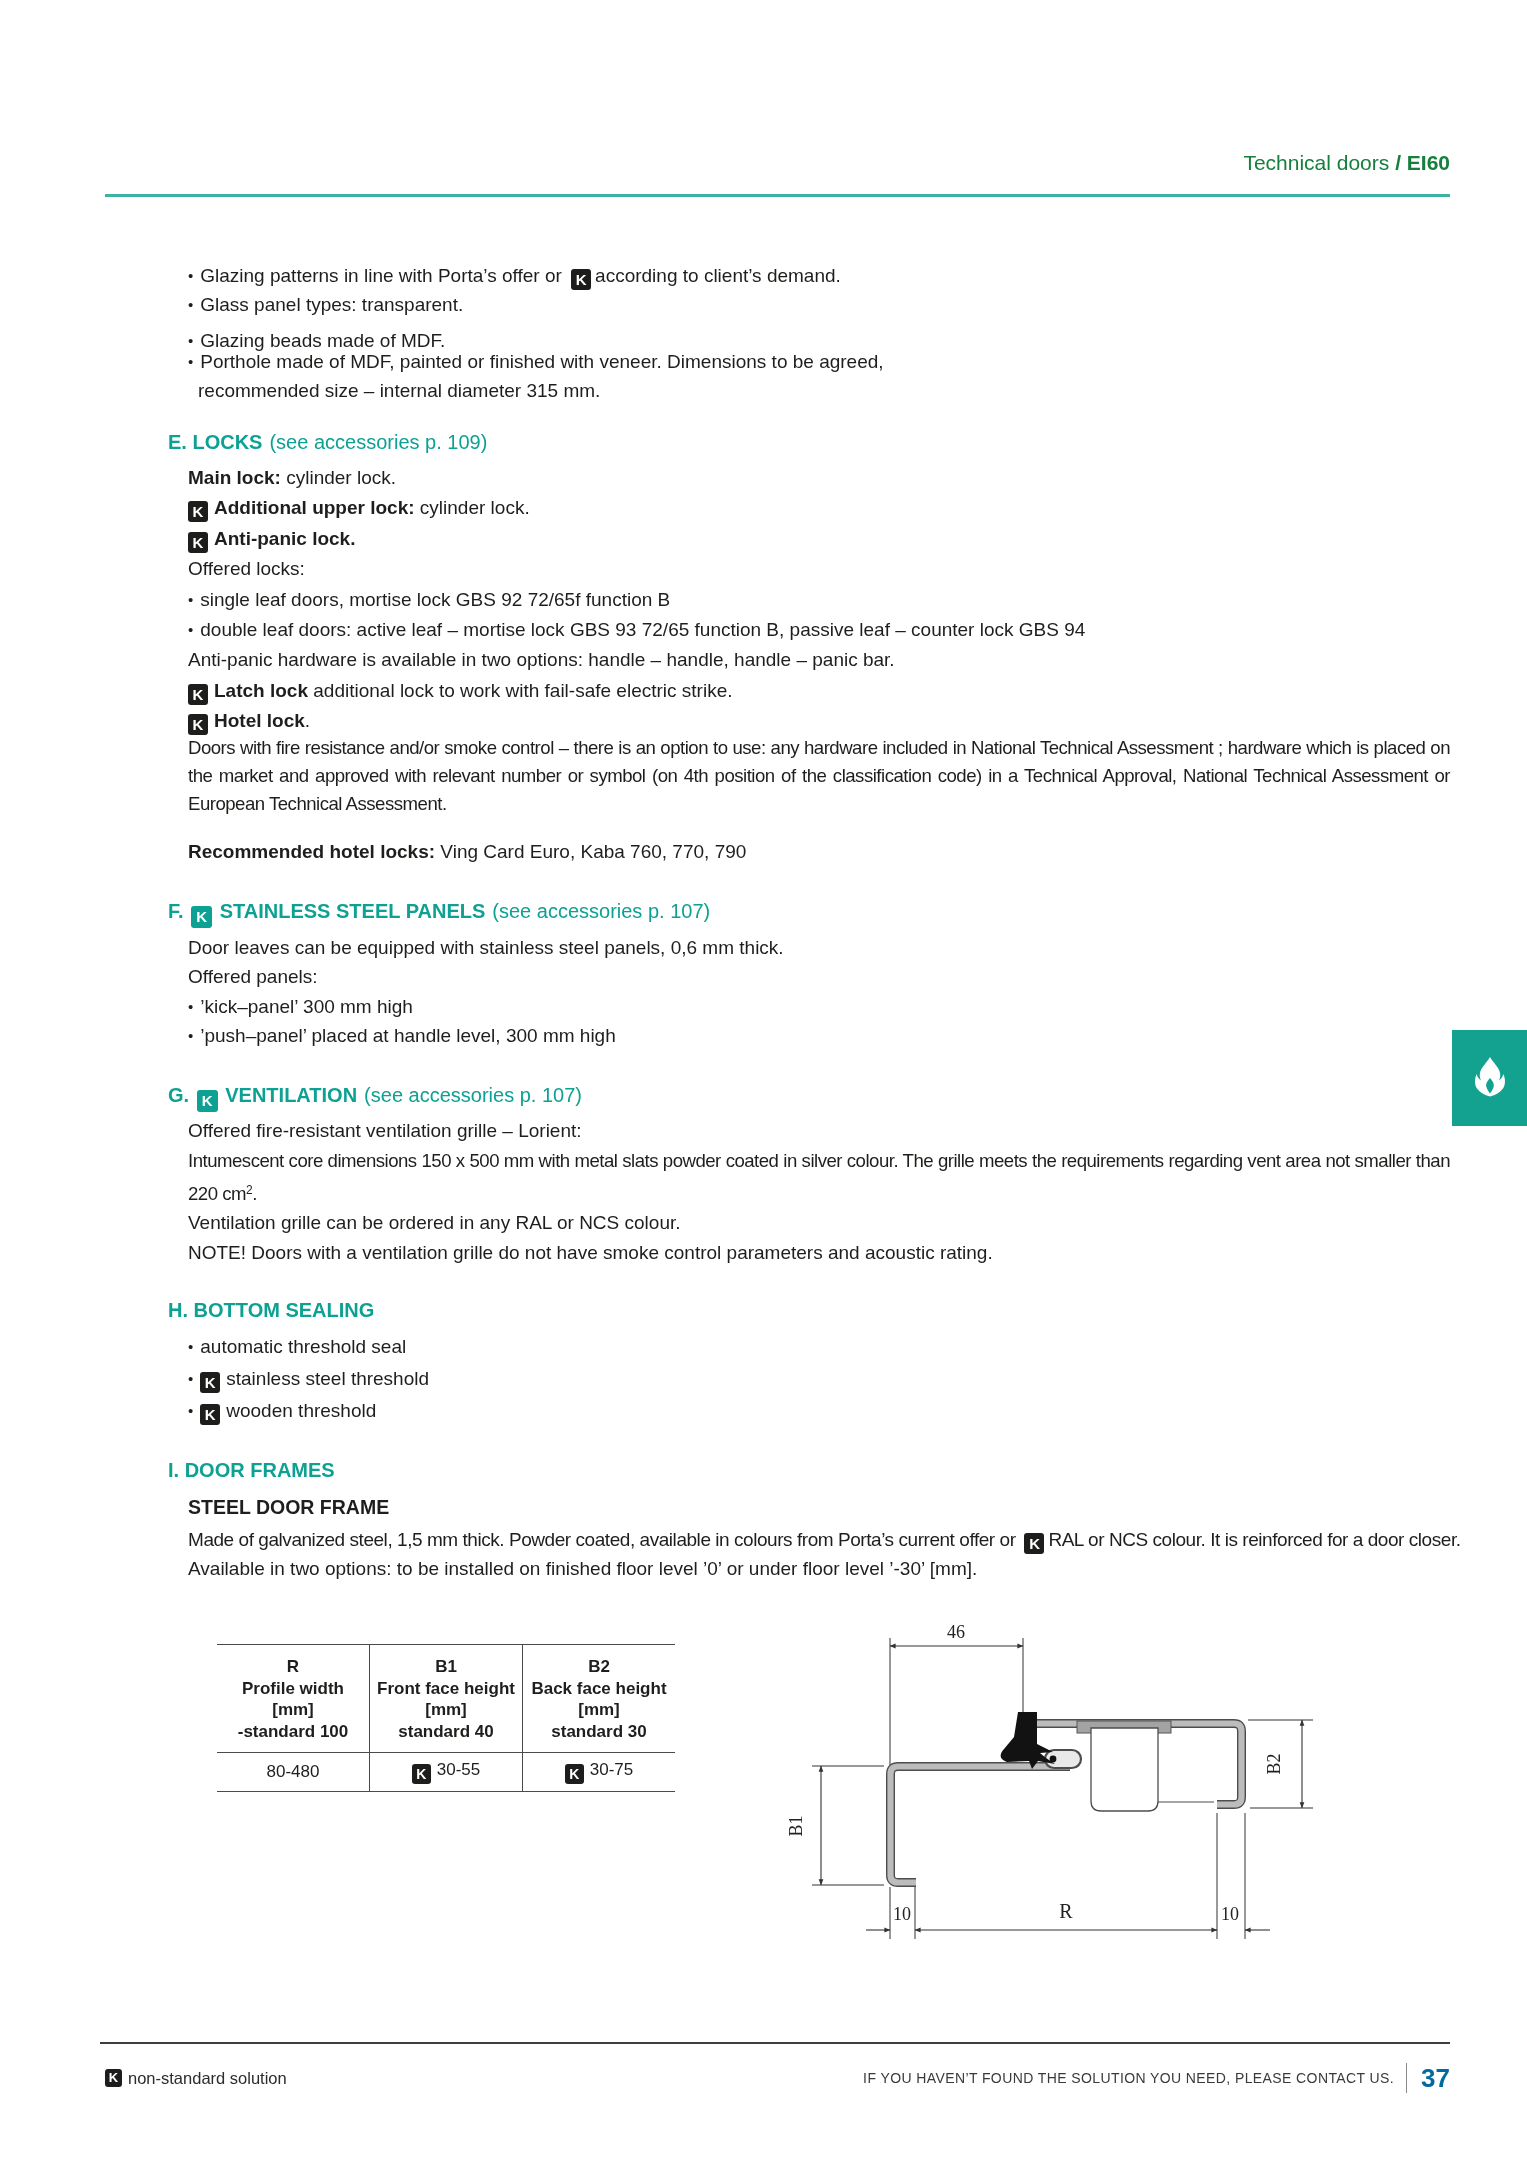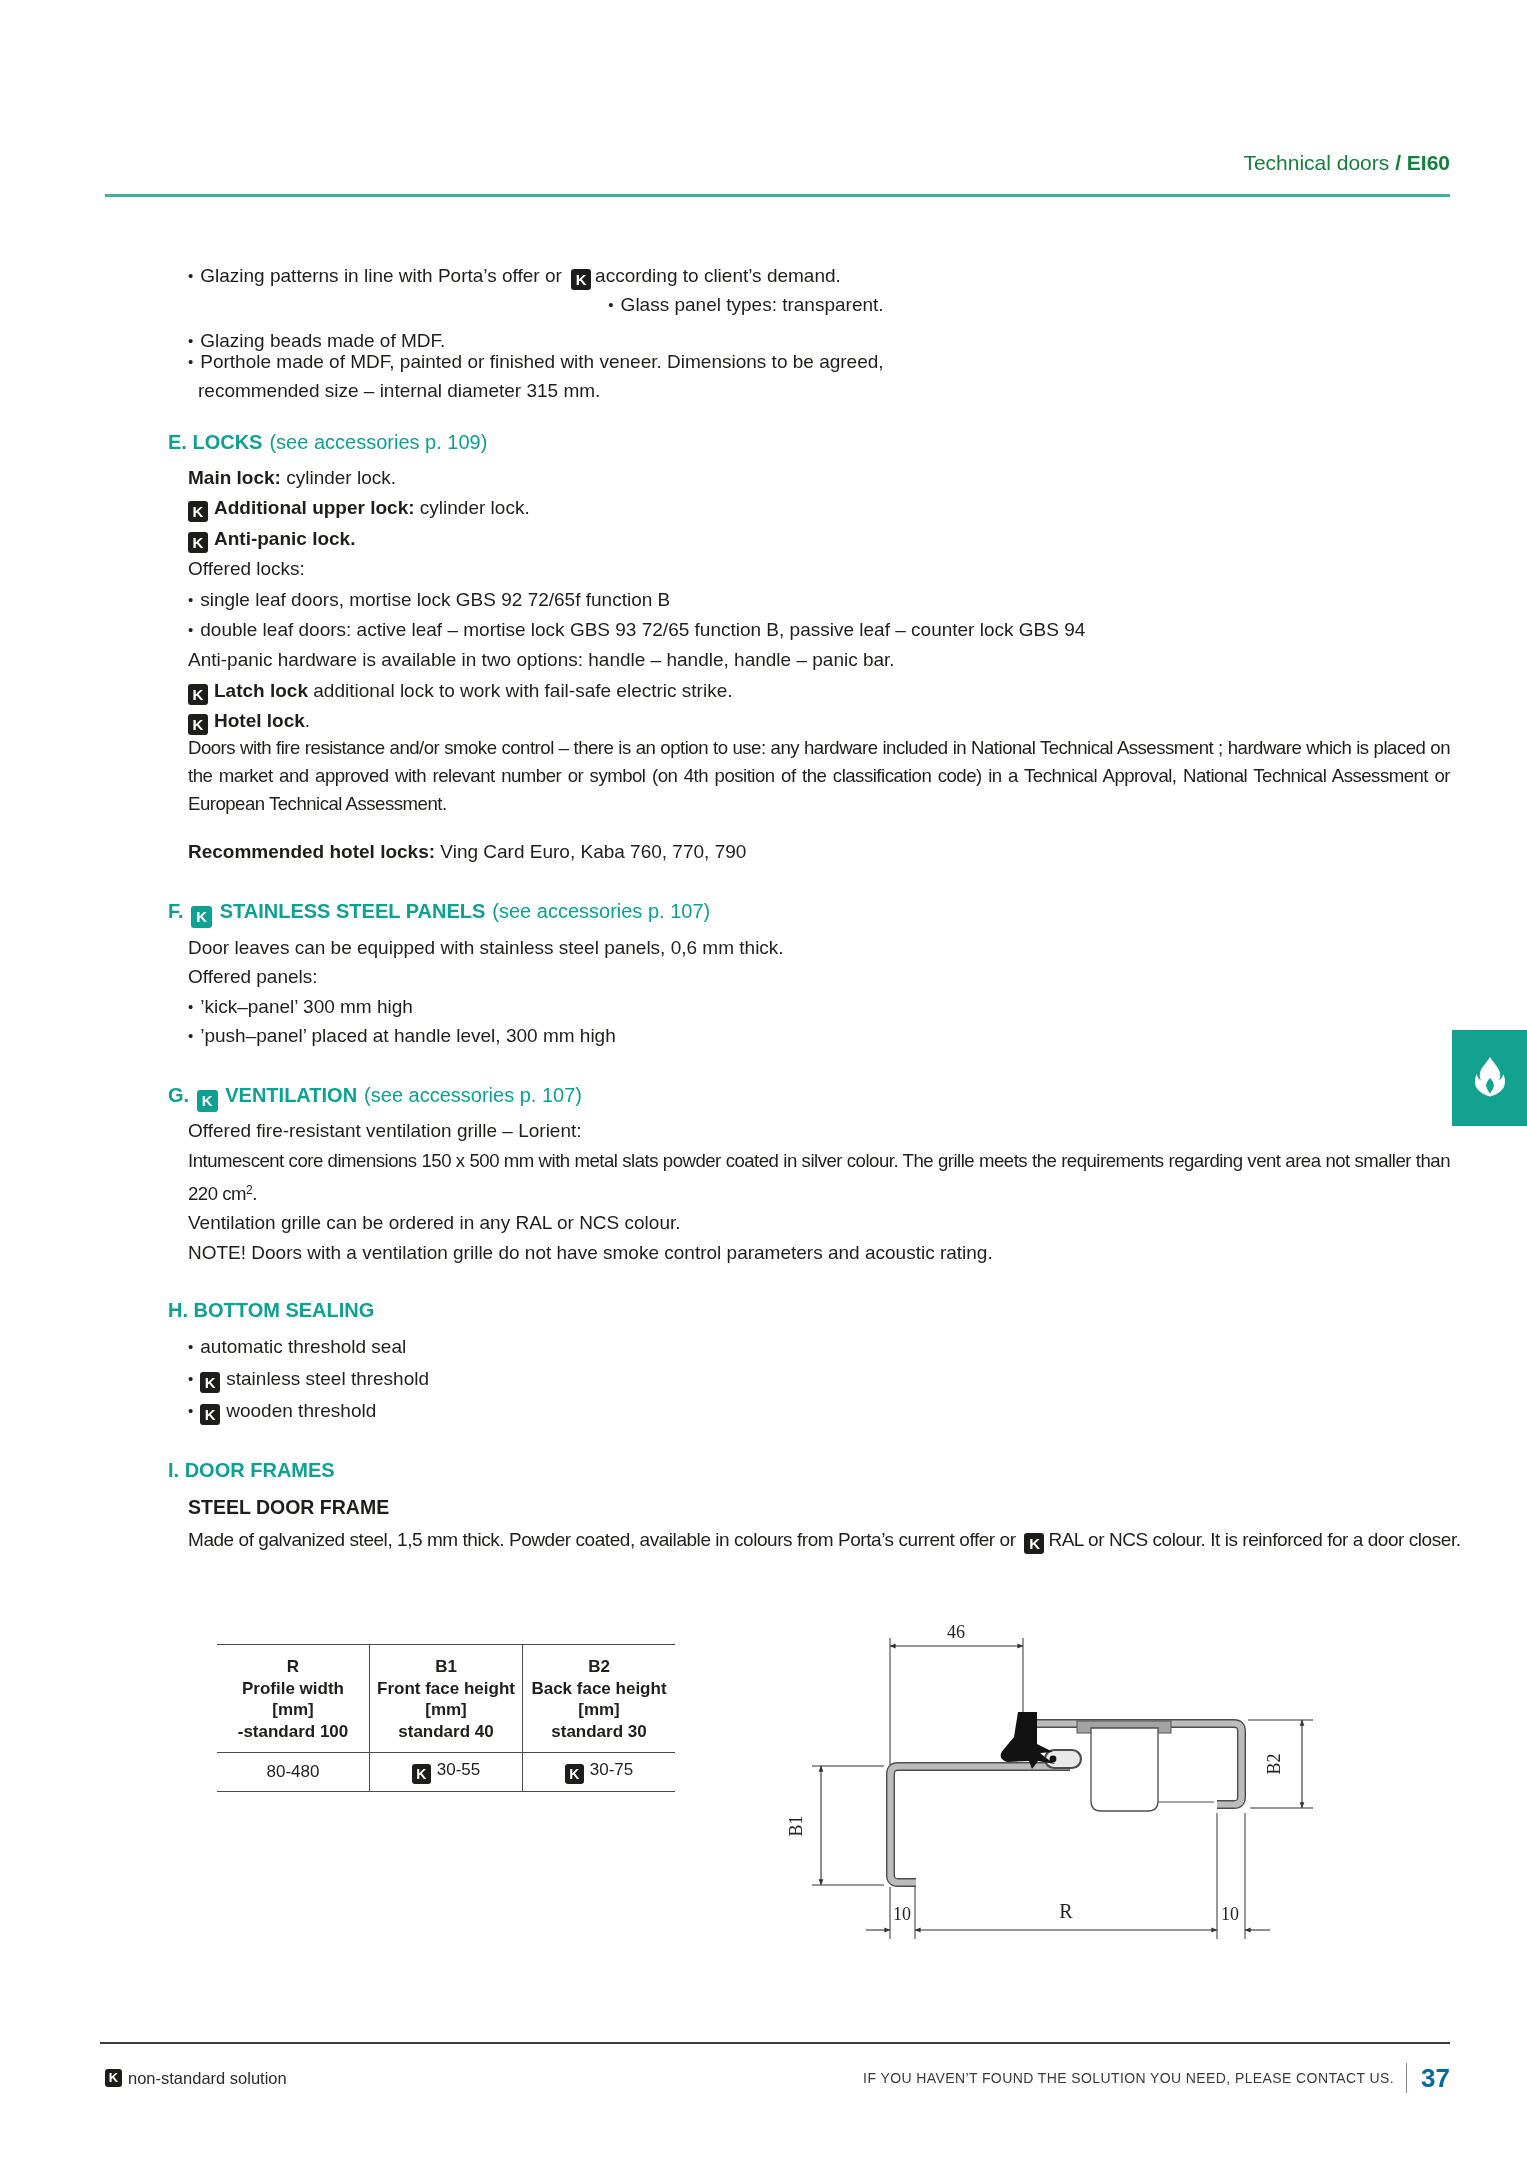--- a/index.html
+++ b/index.html
@@ -56,21 +56,21 @@
 <div class="abs page-head">
   <span>Technical doors </span><b>/ EI60</b>
 </div>
 <div class="abs teal-rule"></div>
 
 <div class="abs body-block" style="top:262px;font-size:19px;">
   <div class="line" style="height:28.8px;line-height:28.8px;">
     <span class="bullet">•</span><span>Glazing patterns in line with Porta’s offer or</span>
     <span class="kicon" style="margin:0 4px;">K</span><span>according to client’s demand.</span>
   </div>
-  <div class="line" style="height:28.8px;line-height:28.8px;text-align:right;">
+  <div class="line" style="height:28.8px;line-height:28.8px;">
     <span class="bullet">•</span><span>Glass panel types: transparent.</span>
   </div>
   <div class="line" style="height:28.8px;line-height:41px;">
     <span class="bullet">•</span><span>Glazing beads made of MDF.</span>
   </div>
   <div class="line" style="height:28.8px;line-height:28.8px;">
     <span class="bullet">•</span><span>Porthole made of MDF, painted or finished with veneer. Dimensions to be agreed,</span>
   </div>
   <div class="line" style="height:28.8px;line-height:28.8px;padding-left:10px;">
     <span>recommended size – internal diameter 315 mm.</span>
@@ -157,20 +157,21 @@
 
 <div class="abs sec-head" style="top:1459px;">
   <span>I. DOOR FRAMES</span>
 </div>
 <div class="abs body-block b" style="top:1496px;font-size:19.5px;">STEEL DOOR FRAME</div>
 <div class="abs body-block" style="top:1526px;">
   <div class="line" style="height:28.6px;line-height:28.6px;letter-spacing:-0.45px;">
     <span>Made of galvanized steel, 1,5 mm thick. Powder coated, available in colours from Porta’s current offer or</span>
     <span class="kicon" style="margin:0 4px;">K</span><span>RAL or NCS colour. It is reinforced for a door closer.</span>
   </div>
+  <div class="line" style="height:28.6px;line-height:28.6px;"><span>Available in two options: to be installed on finished floor level ’0’ or under floor level ’-30’ [mm].</span></div>
 </div>
 
 <div class="abs" style="top:1644px;left:217px;">
   <table class="spec">
     <tbody>
         <tr>
       <th style="width:148px;">
         <div class="hl">R</div>
         <div class="hl">Profile width</div>
         <div class="hl">[mm]</div>

